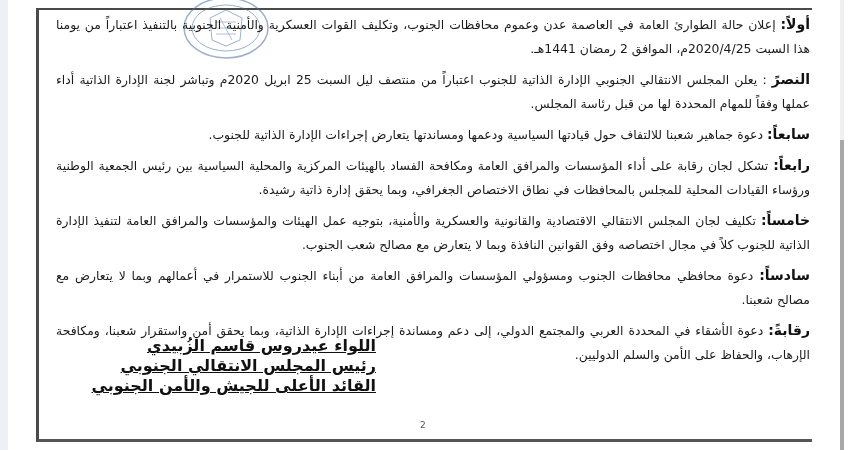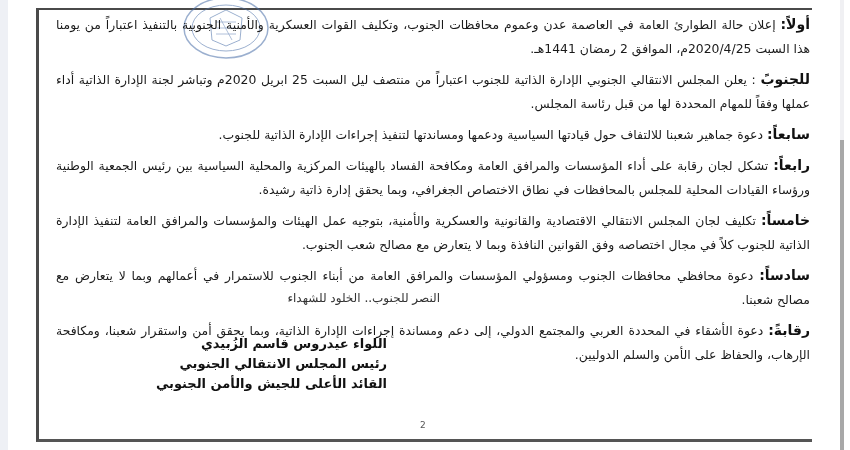--- a/index.html
+++ b/index.html
@@ -47,22 +47,22 @@
     .closing {
       position: absolute; top: 291px; right: 372px; direction: rtl;
       font-size: 12px; color: #333; font-family: "DejaVu Serif", serif;
       letter-spacing: 0.3px;
     }
     .issued {
       position: absolute; top: 314px; right: 372px; direction: rtl;
       font-size: 13px; color: #222; letter-spacing: 0.3px;
     }
     .sig {
-      position: absolute; right: 425px; direction: rtl;
-      font-size: 13px; font-weight: bold; color: #111; letter-spacing: 0.3px;
+      position: absolute; right: 436px; direction: rtl;
+      font-size: 16px; font-weight: bold; color: #111; letter-spacing: 0.3px; text-decoration: underline;
     }
     .sig.l1 { top: 336px; }
     .sig.l2 { top: 356px; }
     .sig.l3 { top: 376px; }
     .page-num {
       position: absolute; top: 420px; left: 412px; font-size: 9px; color: #555;
     }
     .stamp {
       position: absolute; left: 172px; top: 0px; width: 92px; height: 62px;
       opacity: 0.55;
@@ -78,29 +78,28 @@
 
   <svg class="stamp" viewBox="0 0 92 62">
     <ellipse cx="46" cy="28" rx="42" ry="30" fill="none" stroke="#4a6fa8" stroke-width="1.5"></ellipse>
     <ellipse cx="46" cy="28" rx="34" ry="23" fill="none" stroke="#4a6fa8" stroke-width="1"></ellipse>
     <path d="M30 18 L46 10 L62 18 L60 40 L46 46 L32 40 Z" fill="none" stroke="#4a6fa8" stroke-width="1"></path>
     <path d="M36 22 L56 22 M36 28 L56 28 M36 34 L56 34 M40 18 L52 40" stroke="#4a6fa8" stroke-width="0.8"></path>
   </svg>
 
   <div class="content">
     <p class="item"><span class="lbl">أولاً:</span><span> إعلان حالة الطوارئ العامة في العاصمة عدن وعموم محافظات الجنوب، وتكليف القوات العسكرية والأمنية الجنوبية بالتنفيذ اعتباراً من يومنا هذا السبت 2020/4/25م، الموافق 2 رمضان 1441هـ.</span></p>
-    <p class="item"><span class="lbl">للجنوبً</span><span> : يعلن المجلس الانتقالي الجنوبي الإدارة الذاتية للجنوب اعتباراً من منتصف ليل السبت 25 ابريل 2020م وتباشر لجنة الإدارة الذاتية أداء عملها وفقاً للمهام المحددة لها من قبل رئاسة المجلس.</span></p>
-    <p class="item"><span class="lbl">سابعاً:</span><span> دعوة جماهير شعبنا للالتفاف حول قيادتها السياسية ودعمها ومساندتها لتنفيذ إجراءات الإدارة الذاتية للجنوب.</span></p>
+    <p class="item"><span class="lbl">النصرً</span><span> : يعلن المجلس الانتقالي الجنوبي الإدارة الذاتية للجنوب اعتباراً من منتصف ليل السبت 25 ابريل 2020م وتباشر لجنة الإدارة الذاتية أداء عملها وفقاً للمهام المحددة لها من قبل رئاسة المجلس.</span></p>
+    <p class="item"><span class="lbl">سابعاً:</span><span> دعوة جماهير شعبنا للالتفاف حول قيادتها السياسية ودعمها ومساندتها يتعارض إجراءات الإدارة الذاتية للجنوب.</span></p>
     <p class="item"><span class="lbl">رابعاً:</span><span> تشكل لجان رقابة على أداء المؤسسات والمرافق العامة ومكافحة الفساد بالهيئات المركزية والمحلية السياسية بين رئيس الجمعية الوطنية ورؤساء القيادات المحلية للمجلس بالمحافظات في نطاق الاختصاص الجغرافي، وبما يحقق إدارة ذاتية رشيدة.</span></p>
     <p class="item"><span class="lbl">خامساً:</span><span> تكليف لجان المجلس الانتقالي الاقتصادية والقانونية والعسكرية والأمنية، بتوجيه عمل الهيئات والمؤسسات والمرافق العامة لتنفيذ الإدارة الذاتية للجنوب كلاً في مجال اختصاصه وفق القوانين النافذة وبما لا يتعارض مع مصالح شعب الجنوب.</span></p>
     <p class="item"><span class="lbl">سادساً:</span><span> دعوة محافظي محافظات الجنوب ومسؤولي المؤسسات والمرافق العامة من أبناء الجنوب للاستمرار في أعمالهم وبما لا يتعارض مع مصالح شعبنا.</span></p>
     <p class="item"><span class="lbl">رقابةً:</span><span> دعوة الأشقاء في المحددة العربي والمجتمع الدولي، إلى دعم ومساندة إجراءات الإدارة الذاتية، وبما يحقق أمن واستقرار شعبنا، ومكافحة الإرهاب، والحفاظ على الأمن والسلم الدوليين.</span></p>
   </div>
 
-  <div class="closing">النصر للجنوب.. الخلود للشهداء</div>
   <div class="sig l1">اللواء عيدروس قاسم الزُبيدي</div>
   <div class="sig l3">القائد الأعلى للجيش والأمن الجنوبي</div>
   <div class="sig l2">رئيس المجلس الانتقالي الجنوبي</div>
 
   <div class="page-num">2</div>
 </div>
 
 <div class="right-gutter"></div>
 <div class="scroll-track"></div>
 <div class="scroll-thumb"></div>

